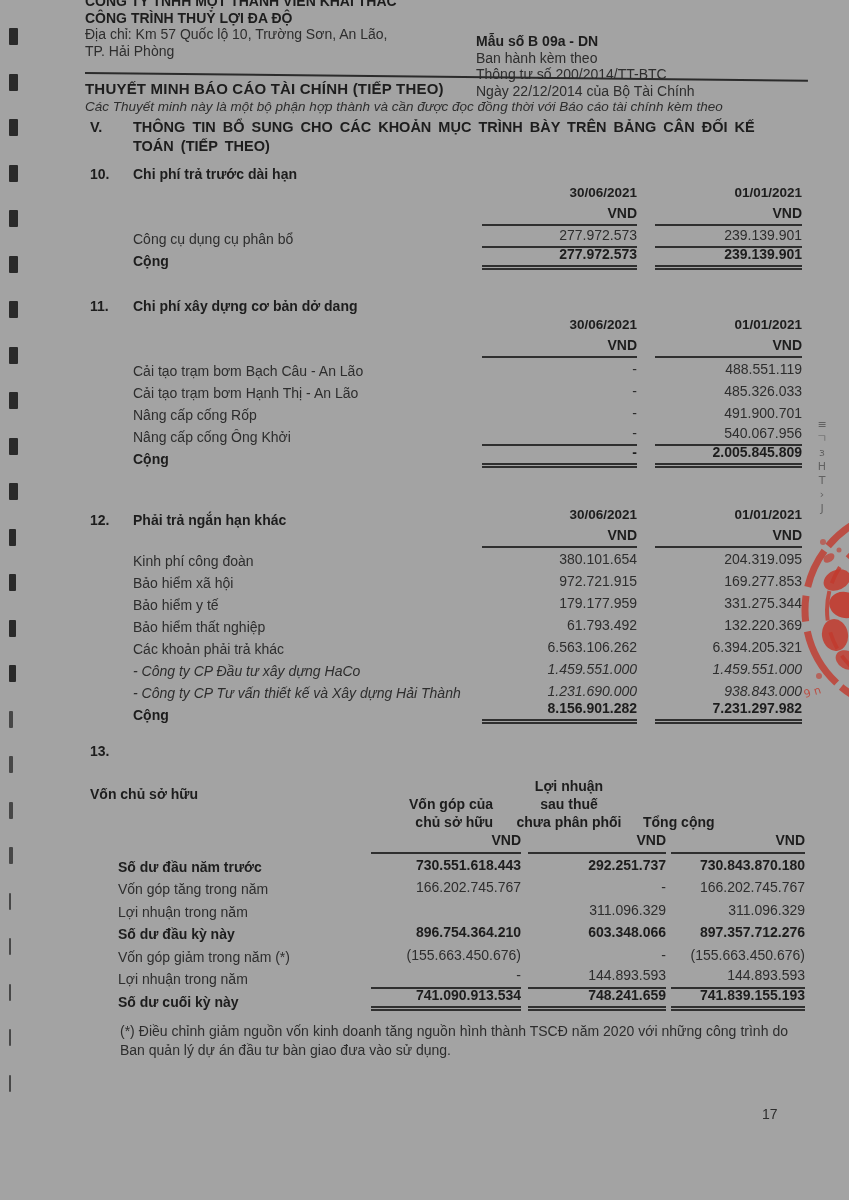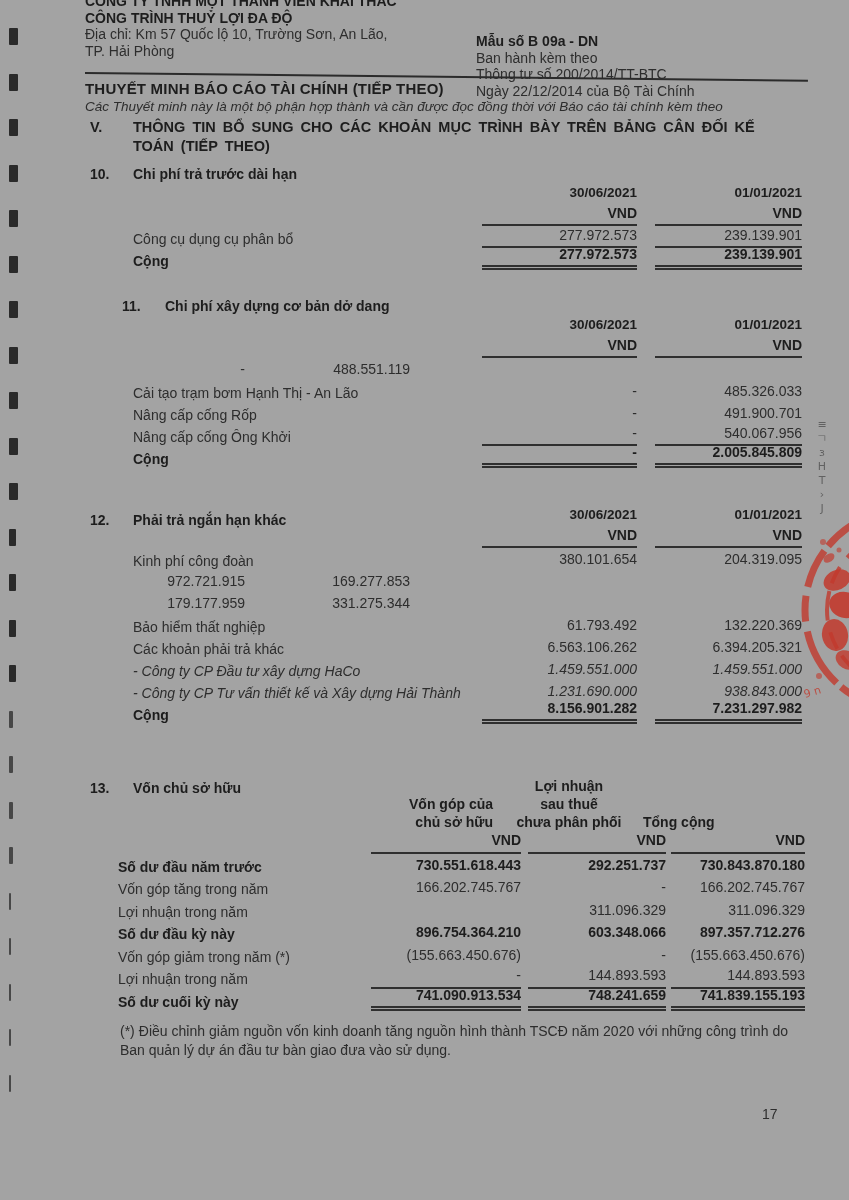--- a/index.html
+++ b/index.html
@@ -143,36 +143,37 @@
       <div class="c1">277.972.573</div>
       <div class="c2">239.139.901</div>
     </div>
     <div class="row total">
       <div class="lbl">Cộng</div>
       <div class="c1">277.972.573</div>
       <div class="c2">239.139.901</div>
     </div>
   </div>
 
-  <div class="abs sec" style="left:90px; top:298px; width:712px;margin-left:32px;">
+  <div class="abs sec" style="left:90px; top:298px; width:712px;">
     <div class="sec-no">11.</div>
     <div class="sec-title">Chi phí xây dựng cơ bản dở dang</div>
   </div>
   <div class="abs tbl" style="top:314px;">
     <div class="row hdr">
       <div class="lbl"></div>
       <div class="c1">30/06/2021</div>
       <div class="c2">01/01/2021</div>
     </div>
     <div class="row vnd">
       <div class="lbl"></div>
       <div class="c1">VND</div>
       <div class="c2">VND</div>
     </div>
     <div class="row">
+      <div class="lbl">Cải tạo trạm bơm Bạch Câu - An Lão</div>
       <div class="c1">-</div>
       <div class="c2">488.551.119</div>
     </div>
     <div class="row">
       <div class="lbl">Cải tạo trạm bơm Hạnh Thị - An Lão</div>
       <div class="c1">-</div>
       <div class="c2">485.326.033</div>
     </div>
     <div class="row">
       <div class="lbl">Nâng cấp cống Rốp</div>
@@ -205,24 +206,26 @@
       <div class="lbl"></div>
       <div class="c1">VND</div>
       <div class="c2">VND</div>
     </div>
     <div class="row">
       <div class="lbl">Kinh phí công đoàn</div>
       <div class="c1">380.101.654</div>
       <div class="c2">204.319.095</div>
     </div>
     <div class="row">
+      <div class="lbl">Bảo hiểm xã hội</div>
       <div class="c1">972.721.915</div>
       <div class="c2">169.277.853</div>
     </div>
     <div class="row">
+      <div class="lbl">Bảo hiểm y tế</div>
       <div class="c1">179.177.959</div>
       <div class="c2">331.275.344</div>
     </div>
     <div class="row">
       <div class="lbl">Bảo hiểm thất nghiệp</div>
       <div class="c1">61.793.492</div>
       <div class="c2">132.220.369</div>
     </div>
     <div class="row">
       <div class="lbl">Các khoản phải trả khác</div>
@@ -239,21 +242,21 @@
       <div class="c1">1.231.690.000</div>
       <div class="c2">938.843.000</div>
     </div>
     <div class="row total">
       <div class="lbl">Cộng</div>
       <div class="c1">8.156.901.282</div>
       <div class="c2">7.231.297.982</div>
     </div>
   </div>
 
-  <div class="abs sec" style="left:90px; top:780px; width:712px;">
+  <div class="abs sec" style="left:90px; top:743px; width:712px;flex-direction:column;">
     <div class="sec-no">13.</div>
     <div class="sec-title">Vốn chủ sở hữu</div>
   </div>
   <div class="abs tbl13" style="top:775px;">
     <div class="hrow13">
       <div class="hcell hc1">
         <div>Vốn góp của</div>
           <div>chủ sở hữu</div>
       </div>
       <div class="hcell hc2">

